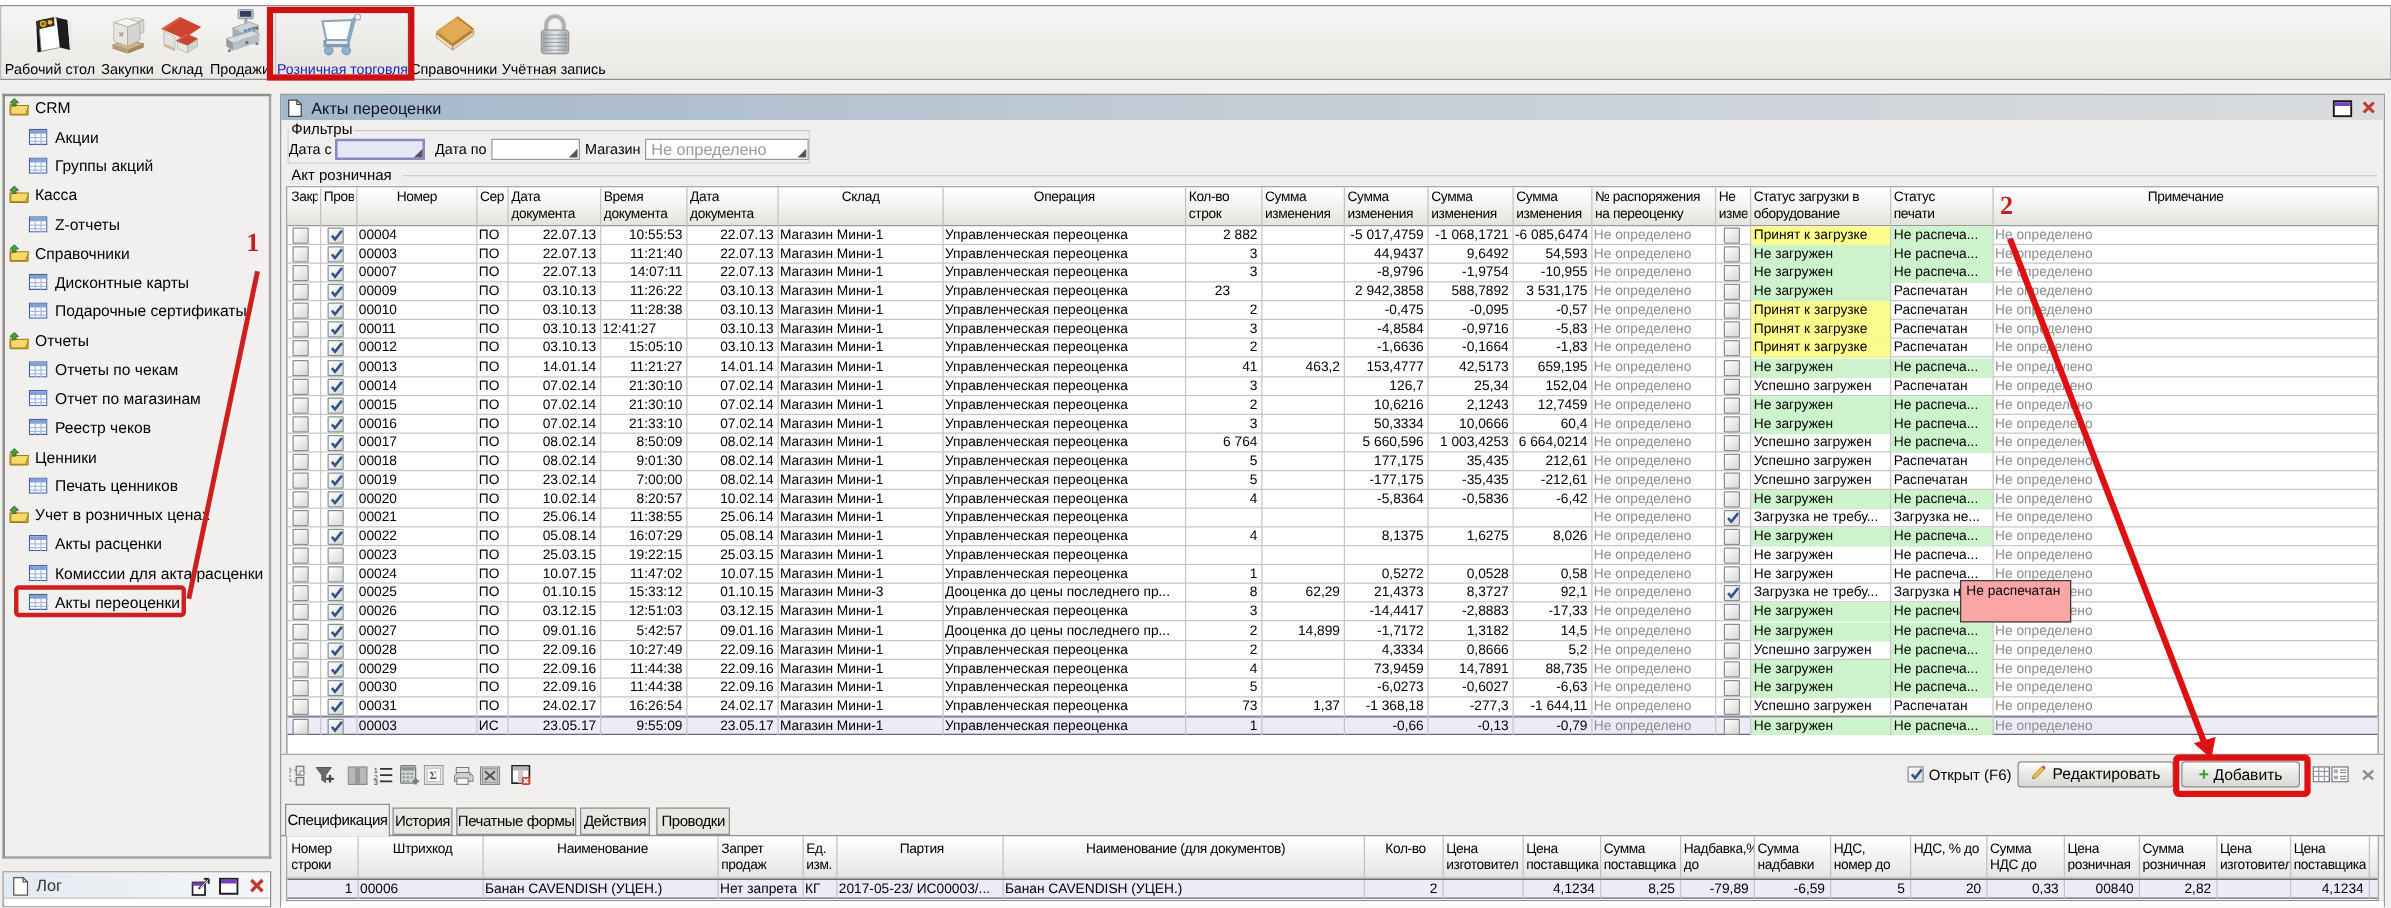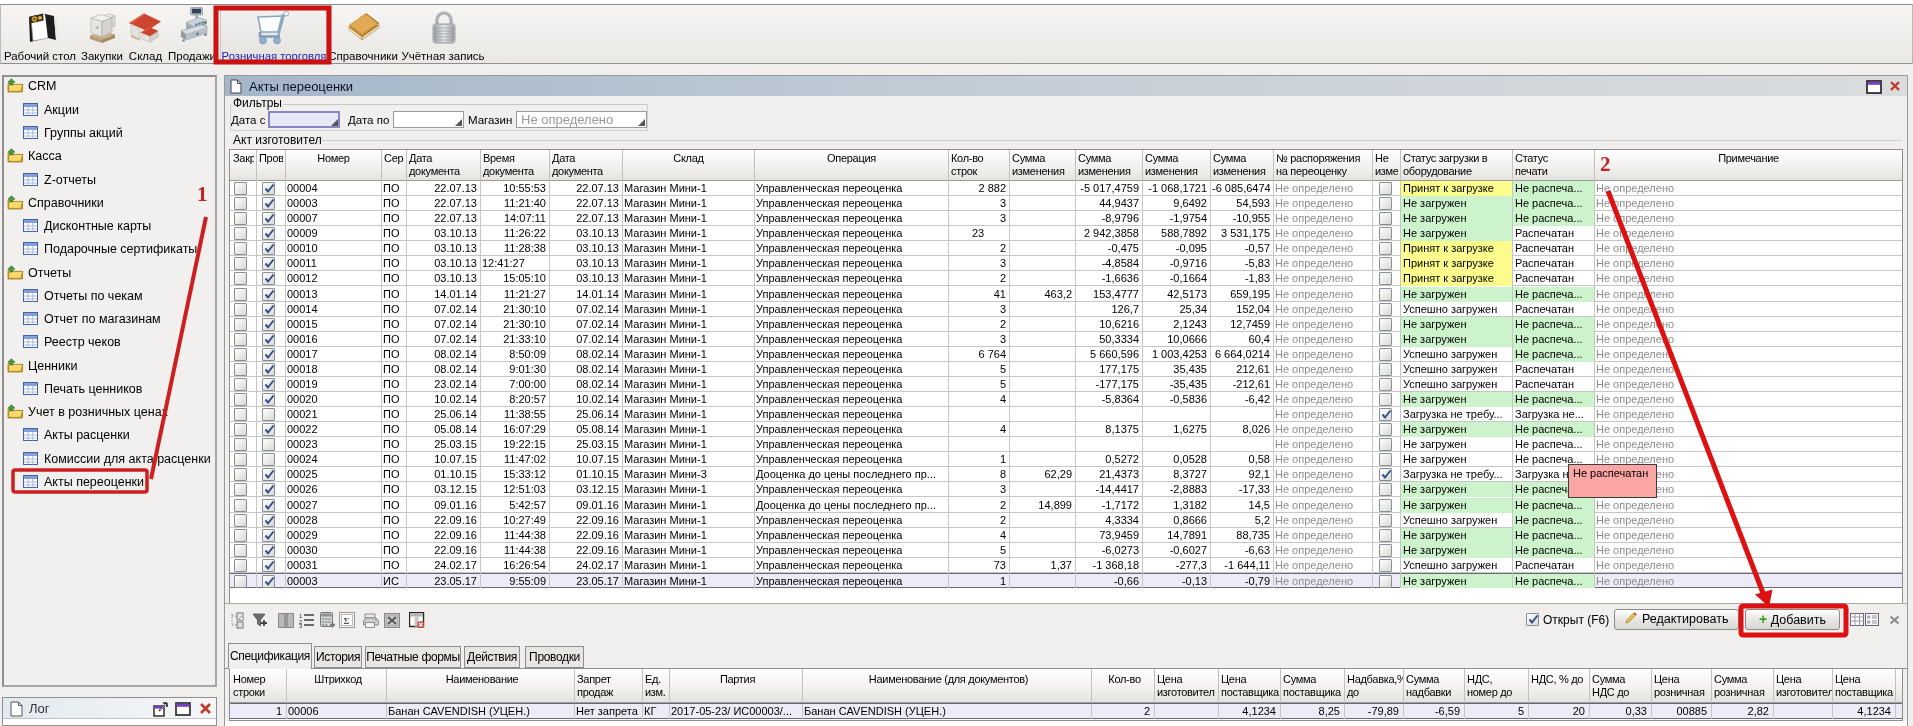--- a/index.html
+++ b/index.html
@@ -346,21 +346,21 @@
 <div class="abs" style="left:393px;top:111px;width:71px;height:17px;background:#fff;border:1px solid #9a9a9a"></div>
 <svg class="abs" style="left:455px;top:119px" width="8" height="8">
     <polygon points="7,0 7,7 0,7" fill="#55555e"></polygon>
   </svg>
 <div class="t" style="left:468px;top:112px;font-size:11.5px;line-height:17px;height:17px">Магазин</div>
 <div class="abs" style="left:516px;top:111px;width:131px;height:17px;background:#fff;border:1px solid #9a9a9a;font-size:13px;line-height:15px;color:#9a9a9a;padding-left:4px;overflow:hidden">Не определено</div>
 <svg class="abs" style="left:638px;top:119px" width="8" height="8">
     <polygon points="7,0 7,7 0,7" fill="#55555e"></polygon>
   </svg>
 
-<div class="t" style="left:233px;top:133px;font-size:12px;line-height:15px;height:15px">Акт изготовител</div>
+<div class="t" style="left:233px;top:133px;font-size:12px;line-height:15px;height:15px">Акт розничная</div>
 <div class="abs" style="left:322px;top:140px;width:1580px;height:1px;background:#cfcecb"></div>
 
 <div class="abs" style="left:229px;top:149px;width:1674px;height:453px;background:#fff;border:1px solid #8e8e8e"></div>
 <div class="abs" style="left:230px;top:150px;width:1672px;height:31px;background:linear-gradient(#ffffff,#eeedea 70%,#e4e3df);border-bottom:1px solid #9a9a9a"></div>
 <div class="hdrcell" style="left:233px;top:152px;width:21px;height:28px;">Закр</div>
 <div class="hdrcell" style="left:259px;top:152px;width:24px;height:28px;">Пров</div>
 <div class="hdrcell" style="left:288px;top:152px;width:91px;height:28px;text-align:center;">Номер</div>
 <div class="hdrcell" style="left:384px;top:152px;width:20px;height:28px;">Сер</div>
 <div class="hdrcell" style="left:409px;top:152px;width:69px;height:28px;">Дата<br>документа</div>
 <div class="hdrcell" style="left:483px;top:152px;width:64px;height:28px;">Время<br>документа</div>
@@ -1244,21 +1244,21 @@
 <div class="t" style="left:671px;width:127px;top:704px">2017-05-23/ ИС00003/...</div>
 <div class="t" style="left:804px;width:283px;top:704px">Банан CAVENDISH  (УЦЕН.)</div>
 <div class="t" style="left:1093px;width:57px;top:704px;text-align:right">2</div>
 <div class="t" style="left:1220px;width:56px;top:704px;text-align:right">4,1234</div>
 <div class="t" style="left:1282px;width:58px;top:704px;text-align:right">8,25</div>
 <div class="t" style="left:1346px;width:53px;top:704px;text-align:right">-79,89</div>
 <div class="t" style="left:1405px;width:55px;top:704px;text-align:right">-6,59</div>
 <div class="t" style="left:1466px;width:58px;top:704px;text-align:right">5</div>
 <div class="t" style="left:1530px;width:55px;top:704px;text-align:right">20</div>
 <div class="t" style="left:1591px;width:56px;top:704px;text-align:right">0,33</div>
-<div class="t" style="left:1653px;width:54px;top:704px;text-align:right">00885</div>
+<div class="t" style="left:1653px;width:54px;top:704px;text-align:right">00840</div>
 <div class="t" style="left:1713px;width:56px;top:704px;text-align:right">2,82</div>
 <div class="t" style="left:1834px;width:57px;top:704px;text-align:right">4,1234</div>
 <div class="vl" style="left:286px;top:704px;height:15px"></div>
 <div class="vl" style="left:386px;top:704px;height:15px"></div>
 <div class="vl" style="left:574px;top:704px;height:15px"></div>
 <div class="vl" style="left:642px;top:704px;height:15px"></div>
 <div class="vl" style="left:669px;top:704px;height:15px"></div>
 <div class="vl" style="left:802px;top:704px;height:15px"></div>
 <div class="vl" style="left:1091px;top:704px;height:15px"></div>
 <div class="vl" style="left:1154px;top:704px;height:15px"></div>

